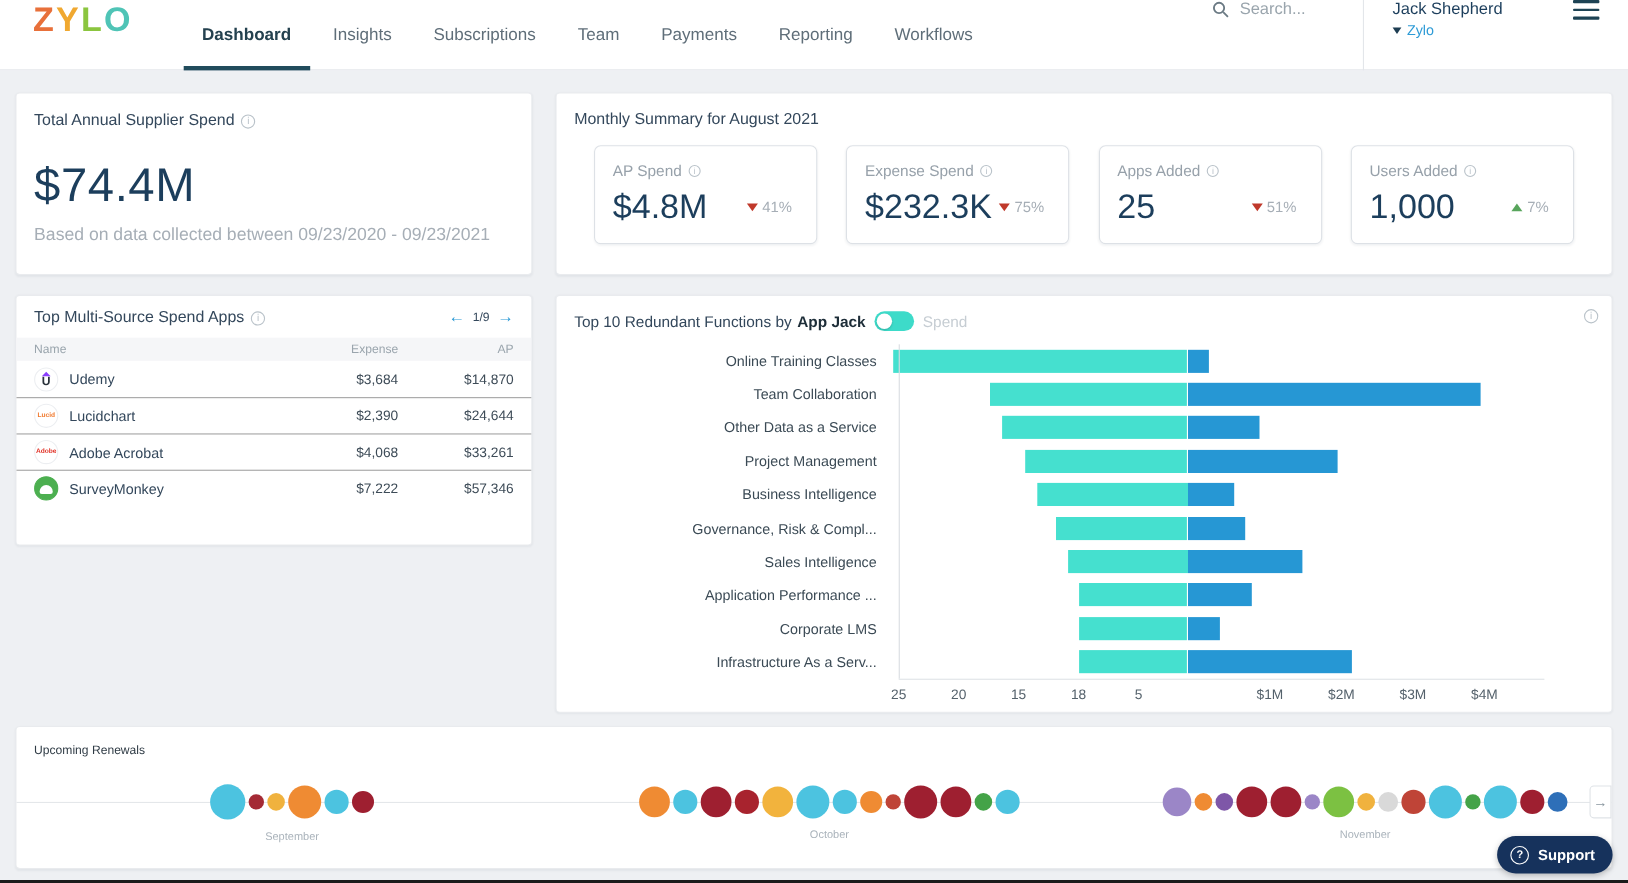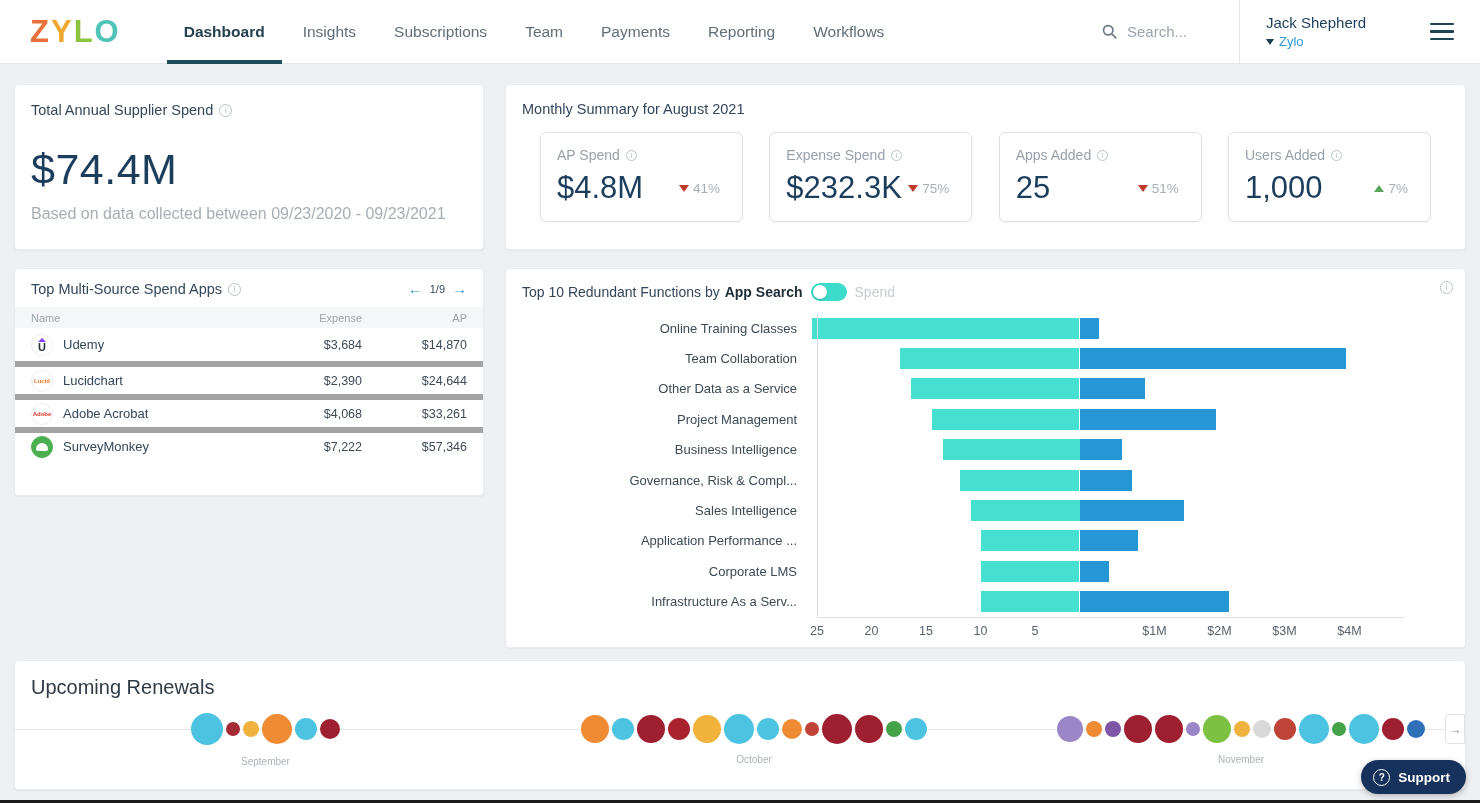--- a/index.html
+++ b/index.html
@@ -8,21 +8,21 @@
     font-family: "Liberation Sans", sans-serif;
     background:#eef0f3;
     position:relative;
     overflow:hidden;
     color:#33475b;
   }
   
   .nav {
     position:absolute; top:0; left:0; right:0; height:64px;
     background:#fff; border-bottom:1px solid #e3e6ea;
-    display:flex; align-items:center; padding-left:30px;
+    display:flex; align-items:flex-start; padding-left:30px;
   }
   .logo { font-size:31px; font-weight:800; letter-spacing:2px; margin-right:44px; user-select:none; }
   .nav-items { display:flex; height:64px; }
   .nav-item {
     position:relative; display:flex; align-items:center; padding:0 19px;
     font-size:15.5px; color:#5f6e79; cursor:pointer; white-space:nowrap;
   }
   .nav-item.active { color:#24414f; font-weight:bold; }
   .nav-item.active::after {
     content:""; position:absolute; left:2px; right:2px; bottom:0; height:4px; background:#214c5c;
@@ -66,21 +66,21 @@
   
   .card-apps { left:14px; top:268px; width:470px; height:228px; }
   .apps-head { display:flex; align-items:flex-start; justify-content:space-between; padding:12px 16px 10px 16px; }
   .pager { display:flex; align-items:center; gap:7px; }
   .pager .arrow { color:#2e9bd6; font-size:15px; cursor:pointer; line-height:1; }
   .pager .page { font-size:11px; color:#33475b; }
   .thead { display:flex; align-items:center; height:21px; background:#f5f6f8; padding:0 16px; font-size:11px; color:#9aa5ad; }
   .col-name { flex:1; text-align:left; }
   .col-exp { width:120px; text-align:right; }
   .col-ap { width:105px; text-align:right; }
-  .trow { display:flex; align-items:center; height:33px; padding:0 16px; border-top:6px solid #a3a3a3; cursor:pointer; }
+  .trow { display:flex; align-items:center; height:33px; padding:0 16px; border-top:1px solid #a3a3a3; cursor:pointer; }
   .trow:first-of-type { border-top:none; }
   .trow .col-name { display:flex; align-items:center; gap:10px; font-size:13px; color:#33475b; }
   .trow .col-exp, .trow .col-ap { font-size:12.5px; color:#3d4b57; }
   .app-icon { width:22px; height:22px; border-radius:50%; background:#fff; border:1px solid #eceef1; display:flex; align-items:center; justify-content:center; position:relative; flex:0 0 auto; }
   .app-icon .glyph { font-weight:bold; }
   .icon-udemy .glyph { font-size:11px; color:#29323a; margin-top:4px; }
   .icon-udemy::before { content:""; position:absolute; top:3px; left:50%; transform:translateX(-50%);
     border-left:4px solid transparent; border-right:4px solid transparent; border-bottom:4px solid #8a3ffc; }
   .icon-lucid .glyph { font-size:6px; color:#f0782c; letter-spacing:0; }
   .icon-adobe .glyph { font-size:6px; color:#e1352a; }
@@ -107,21 +107,21 @@
   .bar { position:absolute; top:4.7px; height:21px; }
   .bar-count { background:#45e0cf; }
   .bar-spend { background:#2697d4; }
   .plot-frame { position:absolute; left:301px; top:0; width:1px; background:#d9dde2; }
   .axis-base { position:absolute; height:1px; background:#dfe3e7; }
   .axis-row { position:relative; height:26px; margin-left:295px; }
   .axis-tick { position:absolute; top:7px; transform:translateX(-50%); font-size:12.5px; color:#55626c; }
 
   
   .card-renewals { left:14px; top:660px; width:1452px; height:130px; }
-  .renewals-title { padding:15px 16px 0 16px; font-size:20px; color:#2f3b45; }
+  .renewals-title { padding:15px 16px 0 16px; font-size:11px; color:#2f3b45; }
   .timeline { position:absolute; left:0; right:0; top:68px; height:1px; background:#e4e7ea; }
   .cluster { position:absolute; top:68px; display:flex; flex-direction:column; align-items:center; }
   .cluster-circles { display:flex; align-items:center; gap:3px; transform:translateY(-50%); }
   .circle { border-radius:50%; flex:0 0 auto; cursor:pointer; }
   .month-label { font-size:10px; color:#aab3bb; margin-top:1px; transform:translateY(-6px); }
   .next-btn { position:absolute; right:0; top:68px; transform:translateY(-50%); width:20px; height:30px;
     background:#fff; border:1px solid #dfe3e7; border-radius:4px 0 0 4px; display:flex; align-items:center; justify-content:center;
     color:#8a97a0; font-size:13px; cursor:pointer; }
 
   
@@ -294,21 +294,21 @@
         </span>
         <span class="col-exp">$7,222</span>
         <span class="col-ap">$57,346</span>
       </div>
     </div>
 </div>
 
 <div class="card card-chart">
   <div class="chart-head">
     <span class="chart-title-prefix">Top 10 Redundant Functions by</span>
-    <span class="chart-title-bold">App Search</span>
+    <span class="chart-title-bold">App Jack</span>
     <span class="toggle"></span>
     <span class="chart-spend-label">Spend</span>
   </div>
   <span class="info-i chart-info">i</span>
   <div class="chart-body">
       <div class="chart-row">
         <span class="chart-label">Online Training Classes</span>
         <div class="chart-plot">
           <div class="bar bar-count" style="left: 5.45px; width: 267.05px;"></div>
           <div class="bar bar-spend" style="left: 272.5px; width: 19.5px;"></div>
@@ -376,21 +376,21 @@
           <div class="bar bar-count" style="left: 174.4px; width: 98.1px;"></div>
           <div class="bar bar-spend" style="left: 272.5px; width: 149.5px;"></div>
         </div>
       </div>
       <div class="plot-frame" style="left: 295px; top: 0px; height: 304px;"></div>
       <div class="axis-base" style="left: 295px; right: 45px; top: 304px;"></div>
       <div class="axis-row">
         <span class="axis-tick" style="left: 0px;">25</span>
         <span class="axis-tick" style="left: 54.5px;">20</span>
         <span class="axis-tick" style="left: 109px;">15</span>
-        <span class="axis-tick" style="left: 163.5px;">10</span>
+        <span class="axis-tick" style="left: 163.5px;">18</span>
         <span class="axis-tick" style="left: 218px;">5</span>
         <span class="axis-tick" style="left: 337.5px;">$1M</span>
         <span class="axis-tick" style="left: 402.5px;">$2M</span>
         <span class="axis-tick" style="left: 467.5px;">$3M</span>
         <span class="axis-tick" style="left: 532.5px;">$4M</span>
       </div>
     </div>
 </div>
 
 <div class="card card-renewals">

